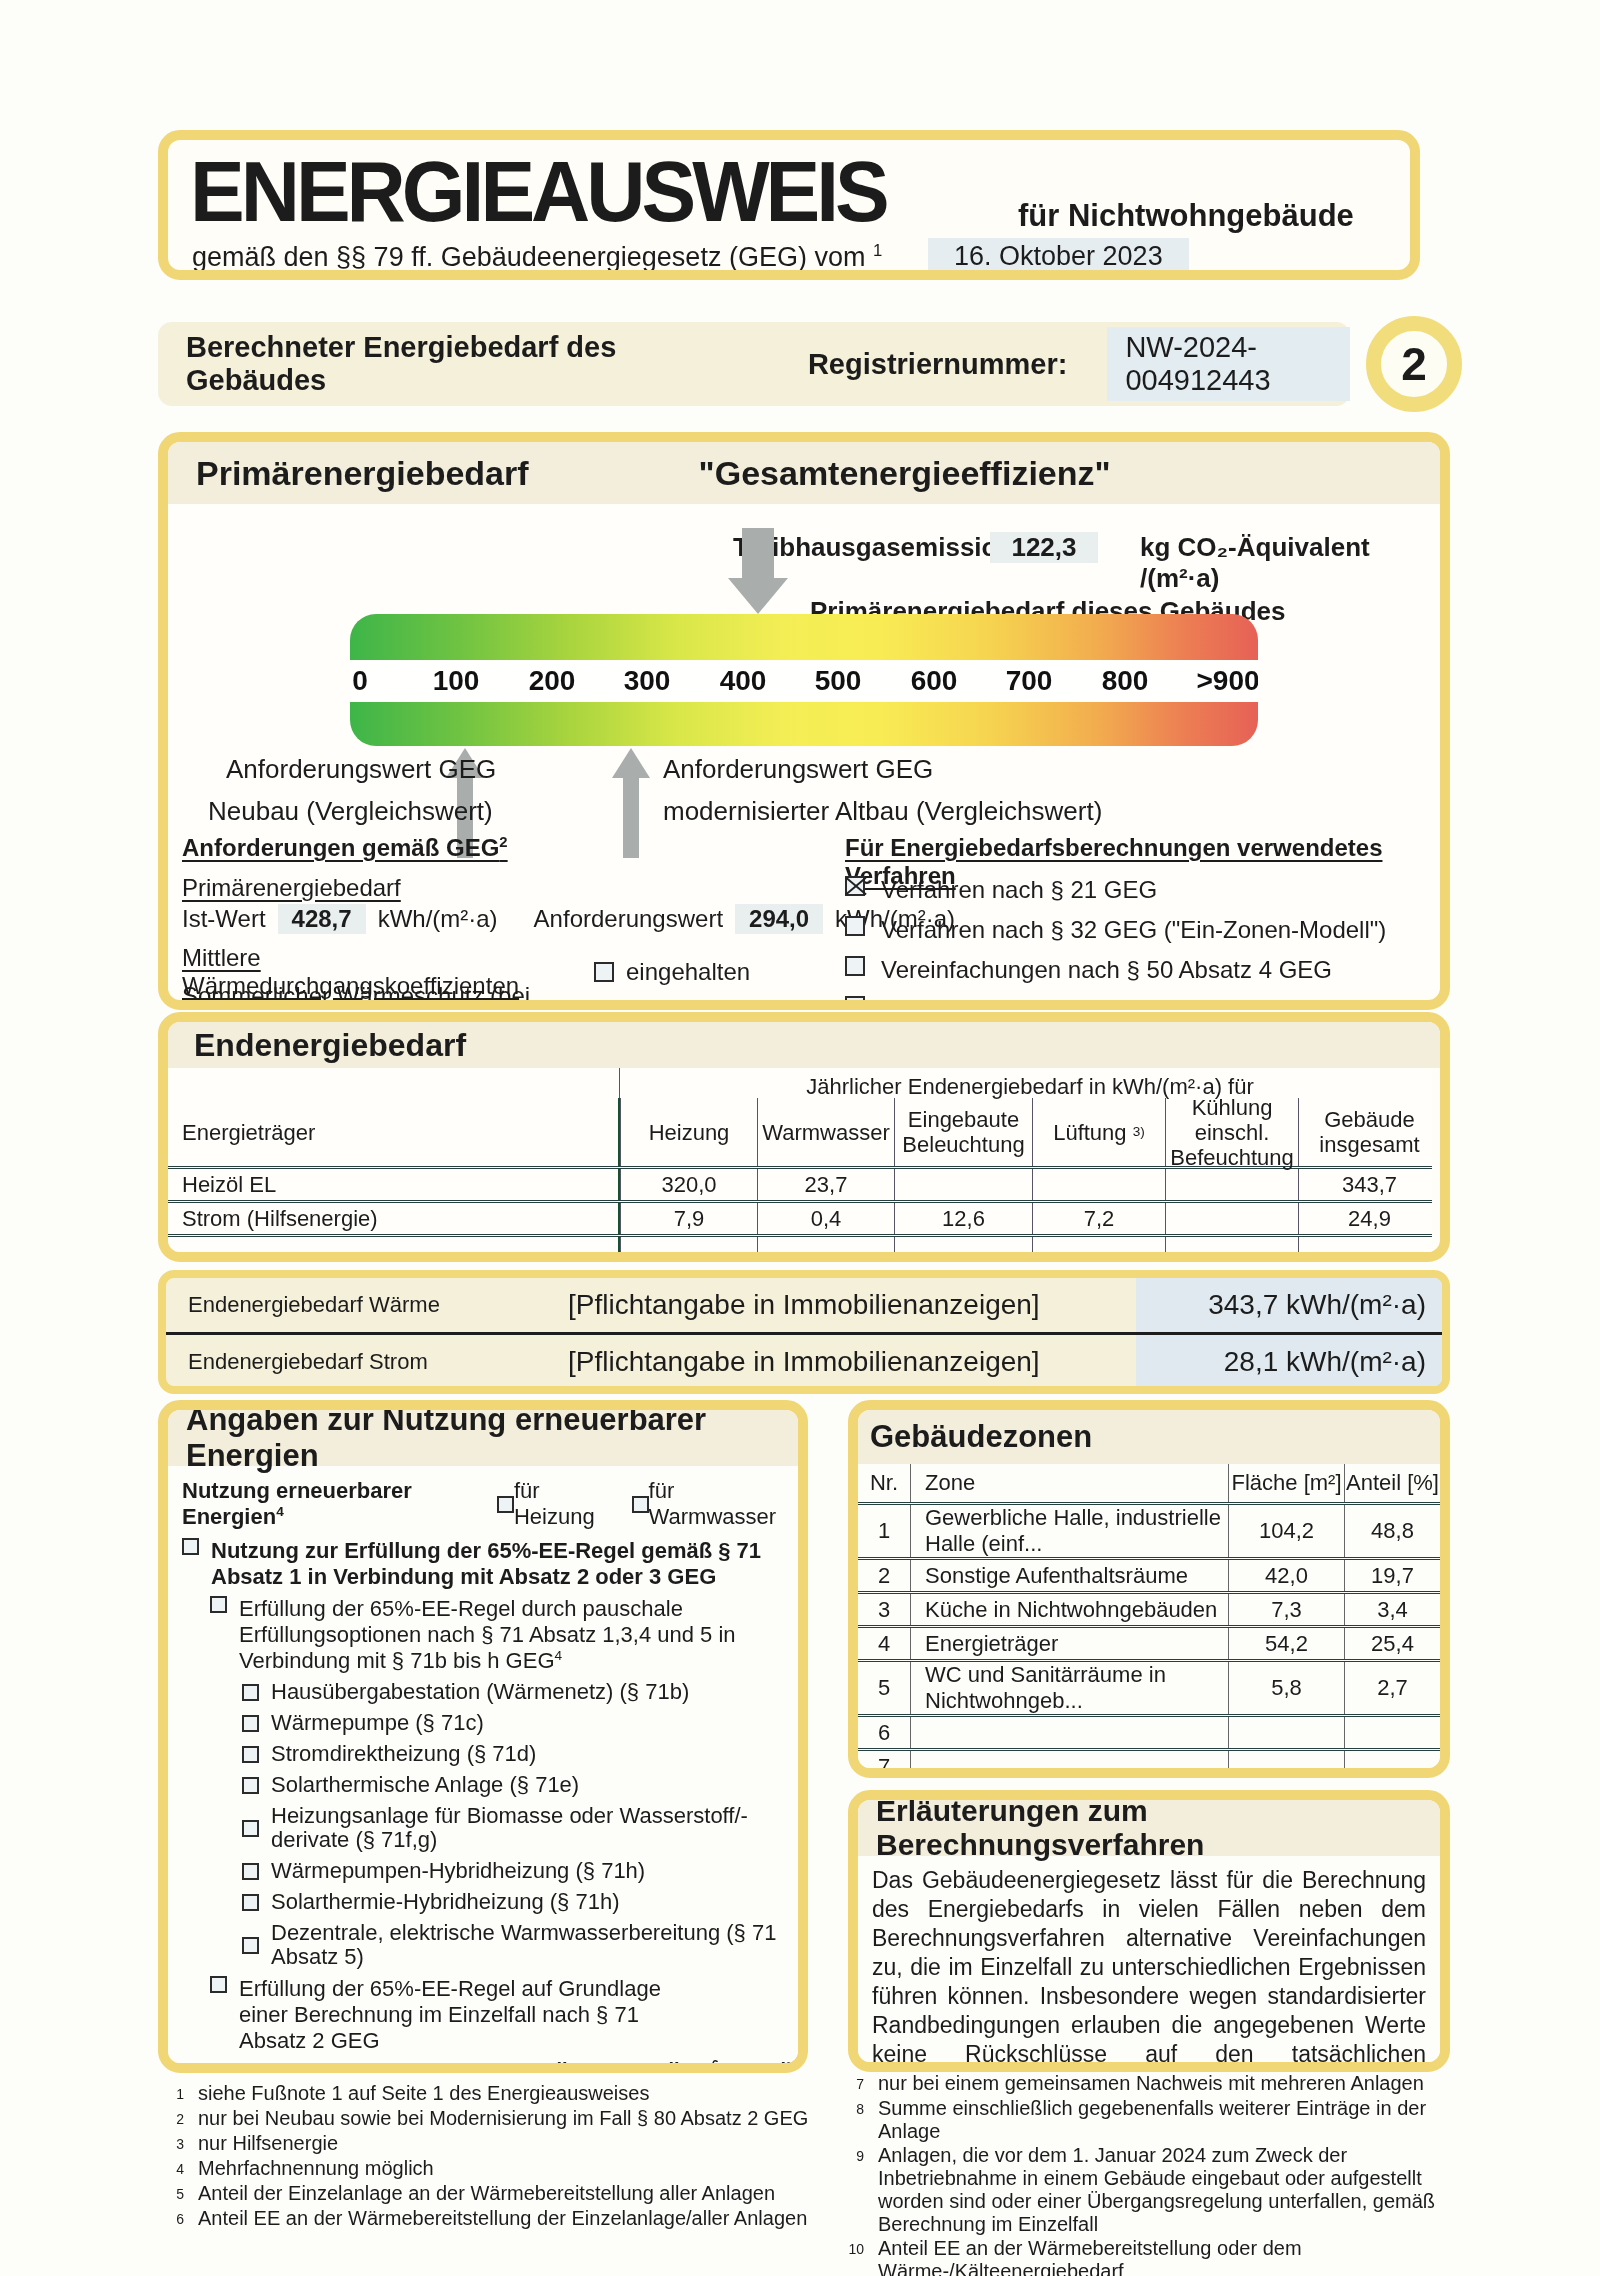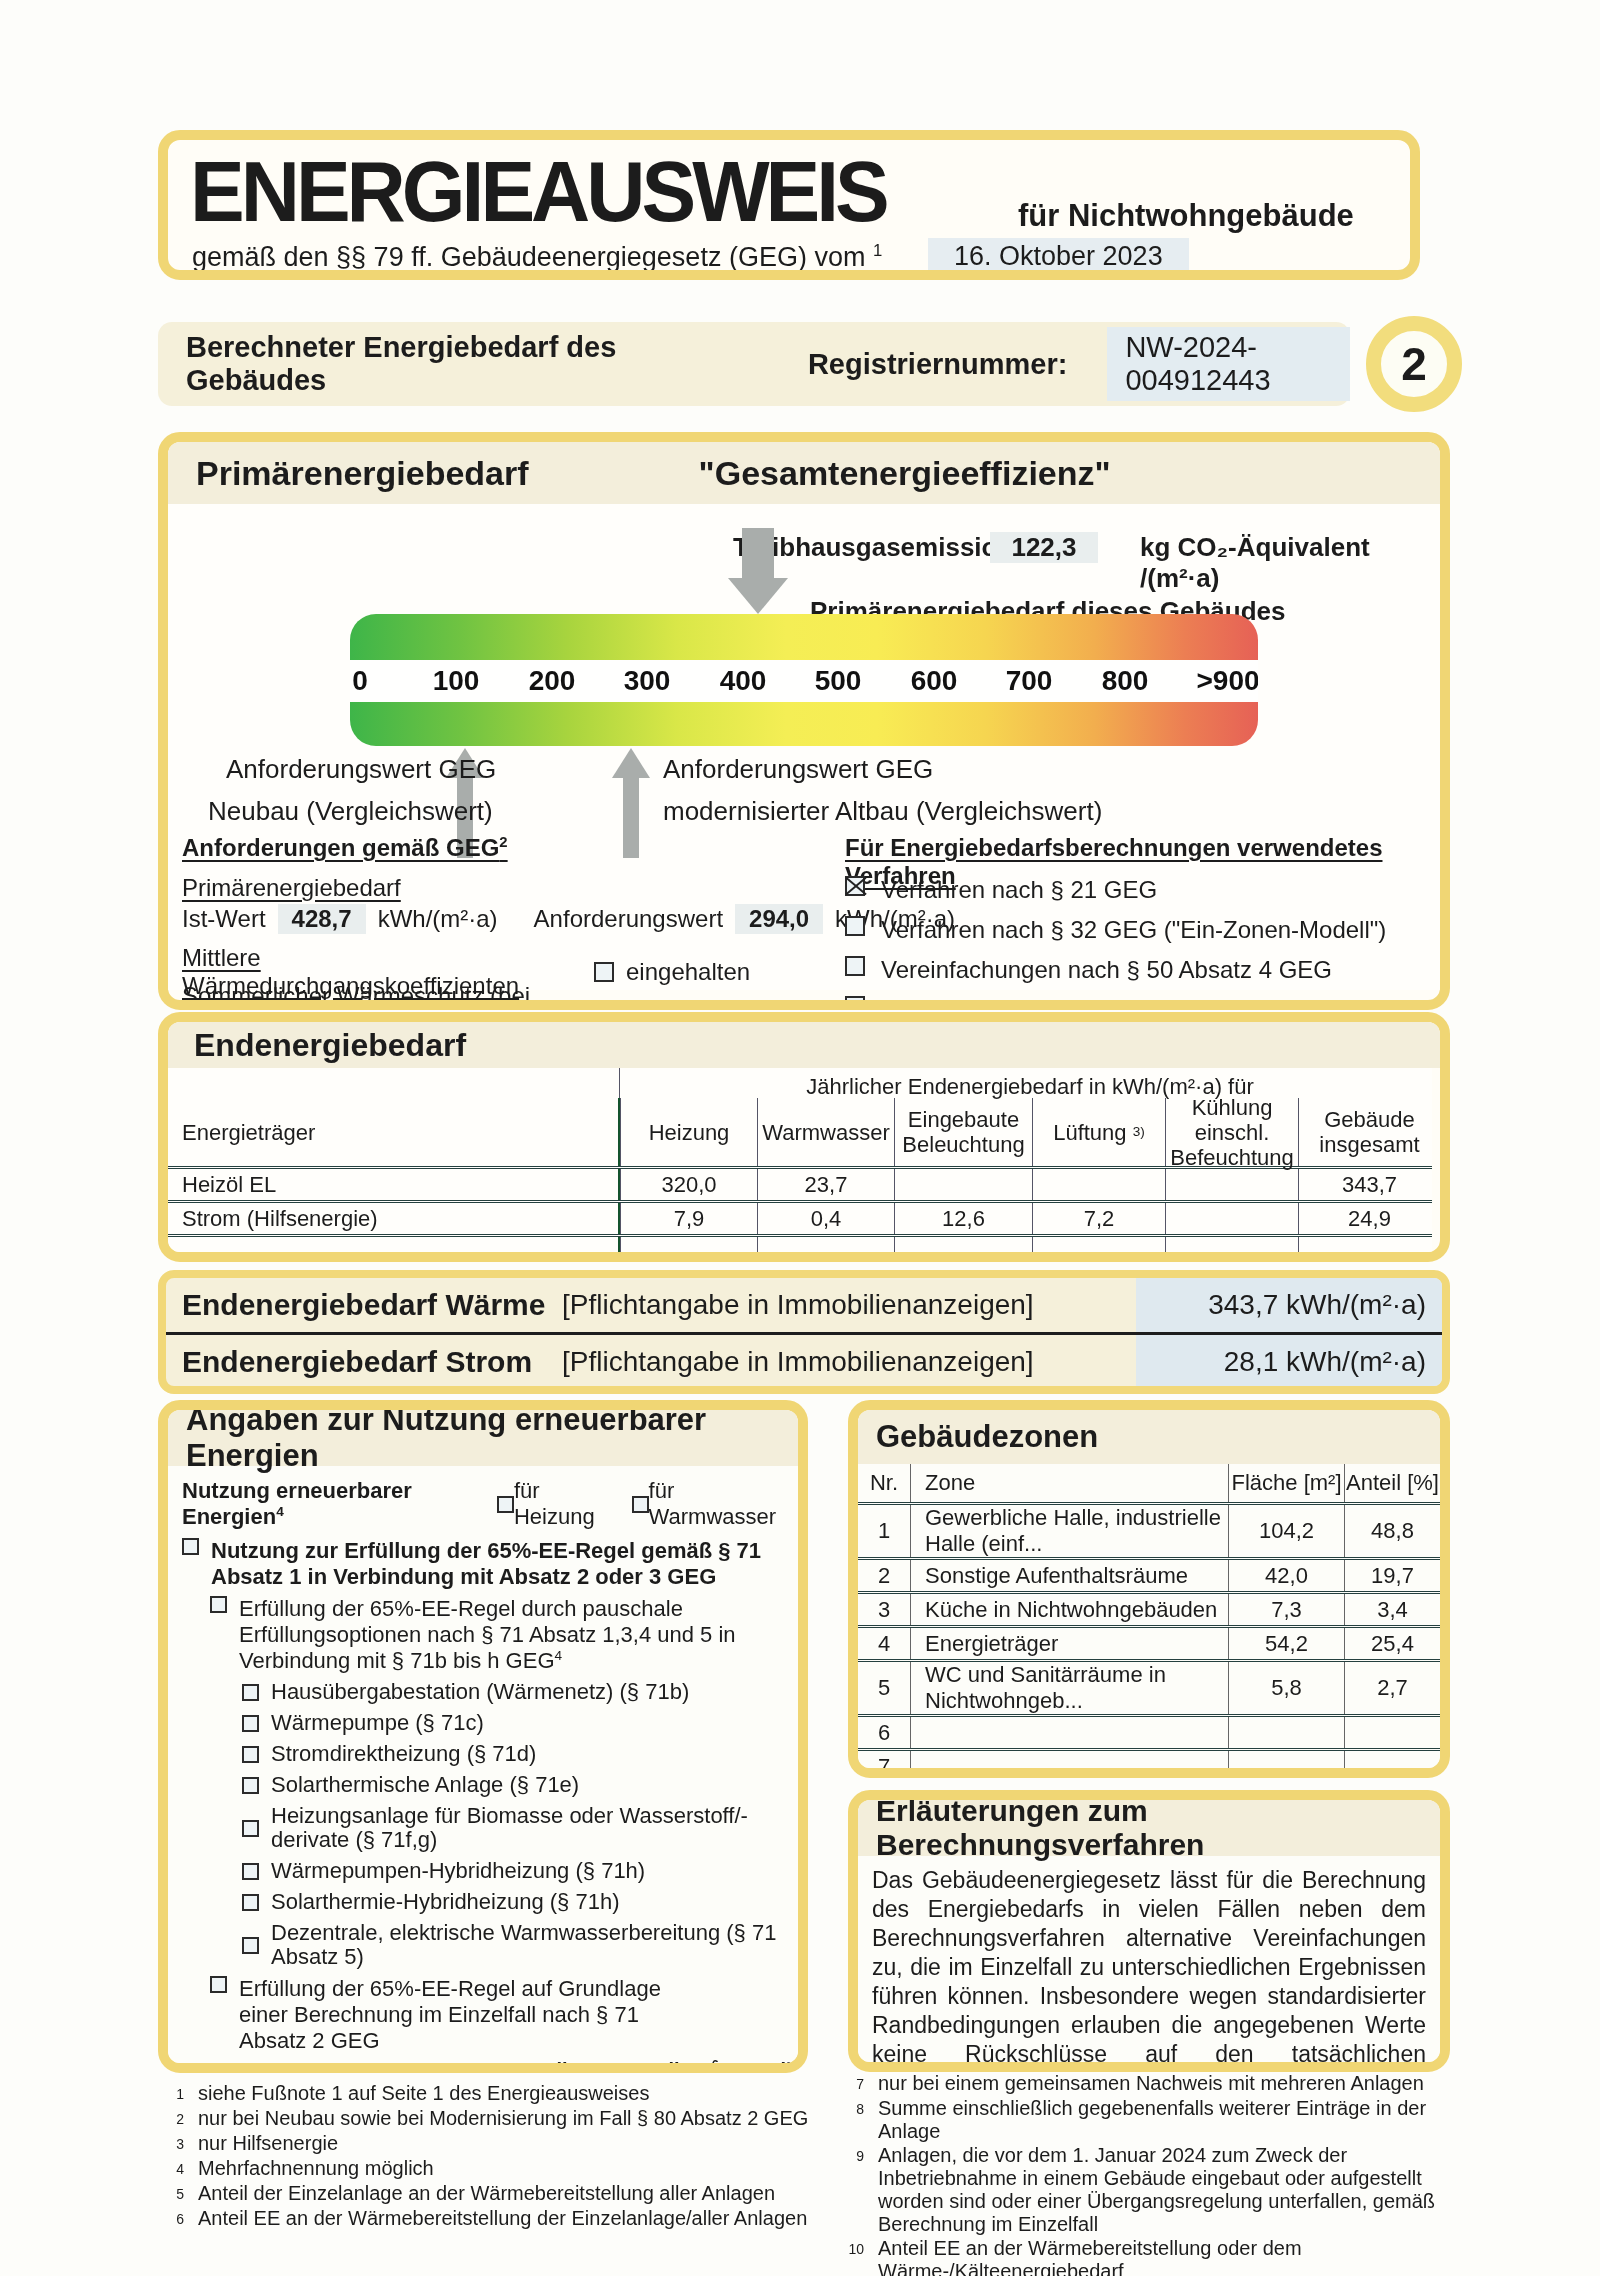--- a/index.html
+++ b/index.html
@@ -75,38 +75,38 @@
   .ehead > div:first-child { justify-content:center; }
   .erow > div { display:flex; align-items:center; justify-content:center; min-height:31px; }
   .erow > div:first-child { justify-content:flex-start; padding-left:14px; }
   .erow > div + div { border-left:1px solid #556; }
   .erow > div:first-child { border-right:2px solid #14532d; border-left:none; }
   .dsep { border-top:3px double #25403f; }
 
   
   .sbars { position:absolute; left:158px; top:1270px; width:1292px; height:124px; border:8px solid #f1d879; border-radius:16px; background:#f5f0da; overflow:hidden; }
   .sbar { position:relative; height:54px; display:flex; align-items:center; }
-  .sbar .lb { font-size:30px; font-weight:bold; margin-left:16px; width:380px; }
+  .sbar .lb { font-size:22px; font-weight:normal; margin-left:22px; width:380px; }
   .sbar .nt { font-size:28px; }
   .sbar .vl { position:absolute; right:0; top:0; width:306px; height:100%; background:#dfe9ef; display:flex; align-items:center; justify-content:flex-end; padding-right:16px; font-size:28px; }
   .sdiv { height:3px; background:#1d1d1d; }
 
   
   .ren { left:158px; top:1400px; width:650px; height:673px; }
   .ren .phead { height:56px; font-size:31px; font-weight:bold; padding-left:18px; }
   .rc { padding:12px 14px 0 14px; font-size:22px; background:#fdfdf9; }
   .rrow { display:flex; align-items:center; margin-bottom:8px; }
   .ritem { display:flex; gap:12px; margin-bottom:6px; line-height:26px; }
   .ropt { display:flex; gap:12px; align-items:center; margin:0 0 7px 60px; line-height:24px; }
   .ind1 { margin-left:28px; }
   .colheads { position:relative; height:84px; margin-left:60px; font-size:20px; font-weight:bold; line-height:21px; }
 
   
   .zon { left:848px; top:1400px; width:602px; height:378px; }
-  .zon .phead { height:54px; font-size:31px; font-weight:bold; padding-left:18px; }
+  .zon .phead { height:54px; font-size:31px; font-weight:bold; padding-left:12px; }
   .ztab { background:#fdfdf9; font-size:22px; }
   .zrow { display:grid; grid-template-columns:52px 318px 116px 96px; min-height:34px; align-items:center; }
   .zrow > div:first-child { text-align:center; }
   .zrow > div:nth-child(2) { padding-left:14px; }
   .zrow > div:nth-child(3), .zrow > div:nth-child(4) { text-align:center; }
   .zrow > div + div { border-left:1px solid #666; height:100%; display:flex; align-items:center; }
   .zrow > div:nth-child(3) { justify-content:center; }
   .zrow > div:nth-child(4) { justify-content:center; }
   .zhead { height:38px; font-size:22px; }
 

